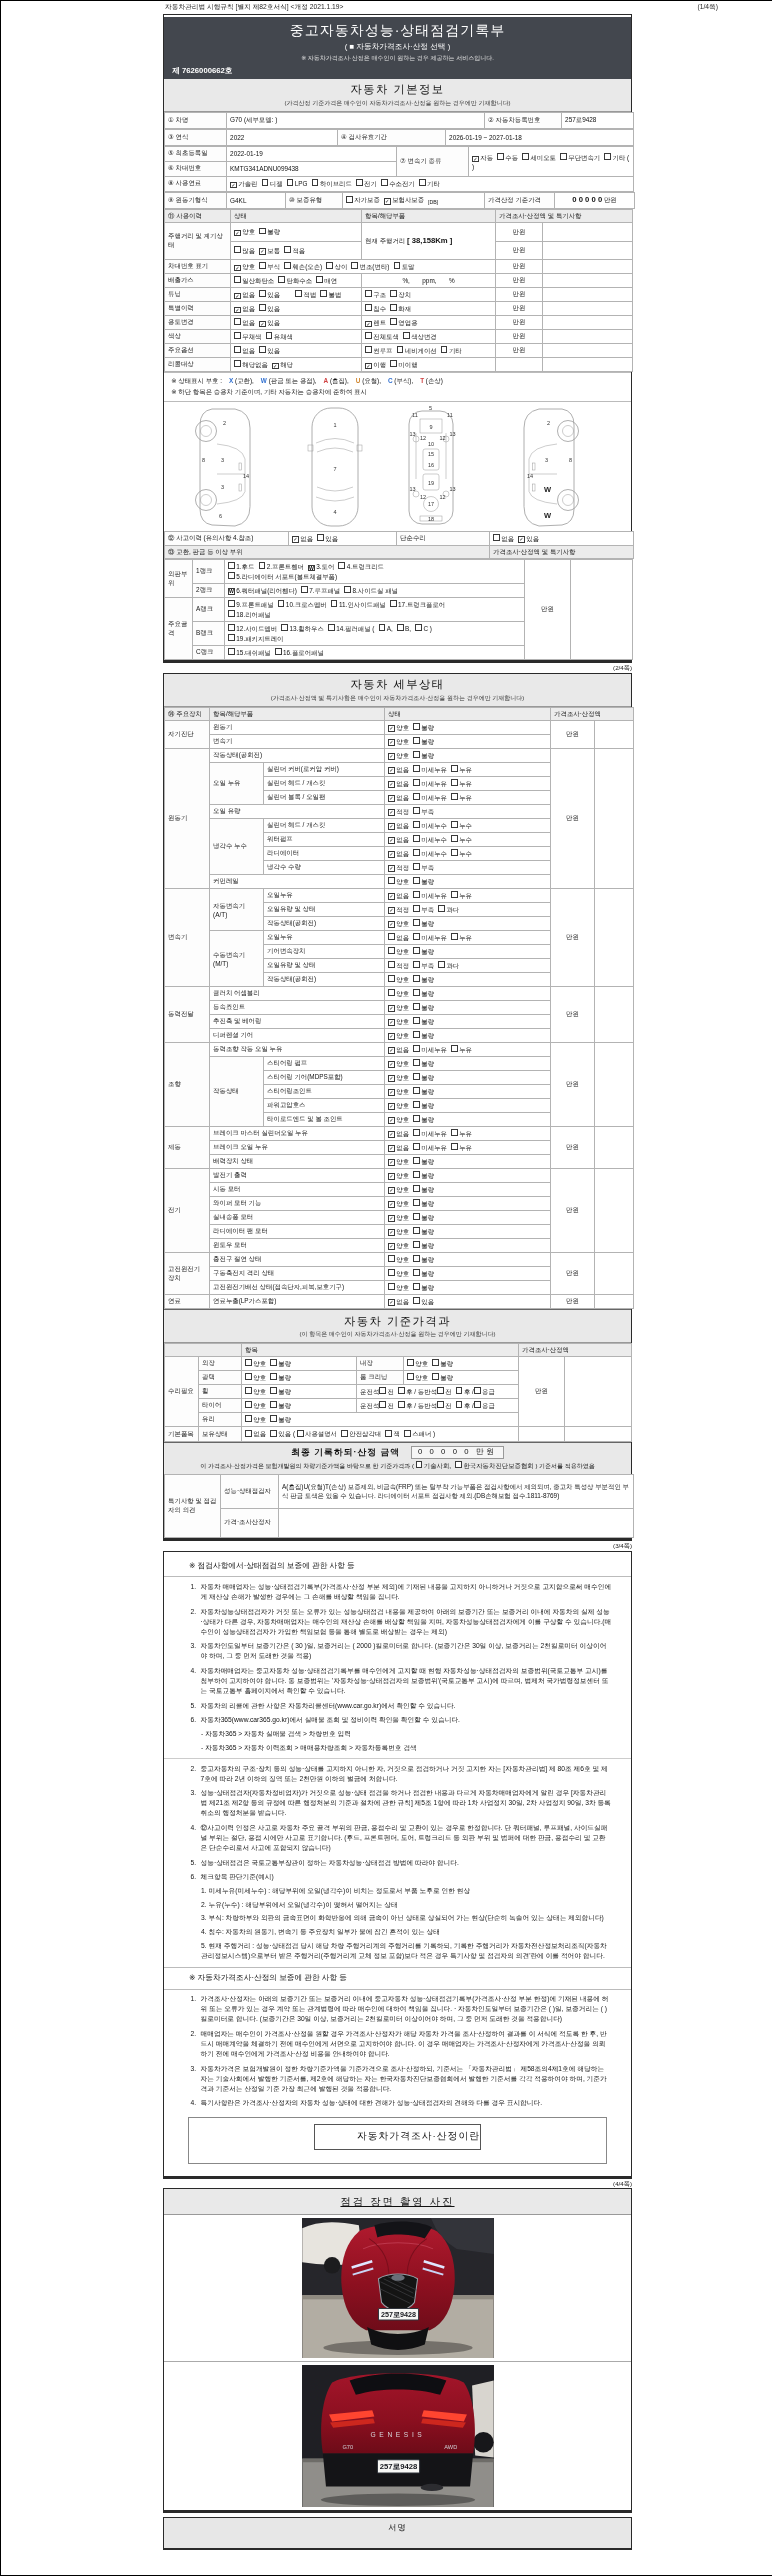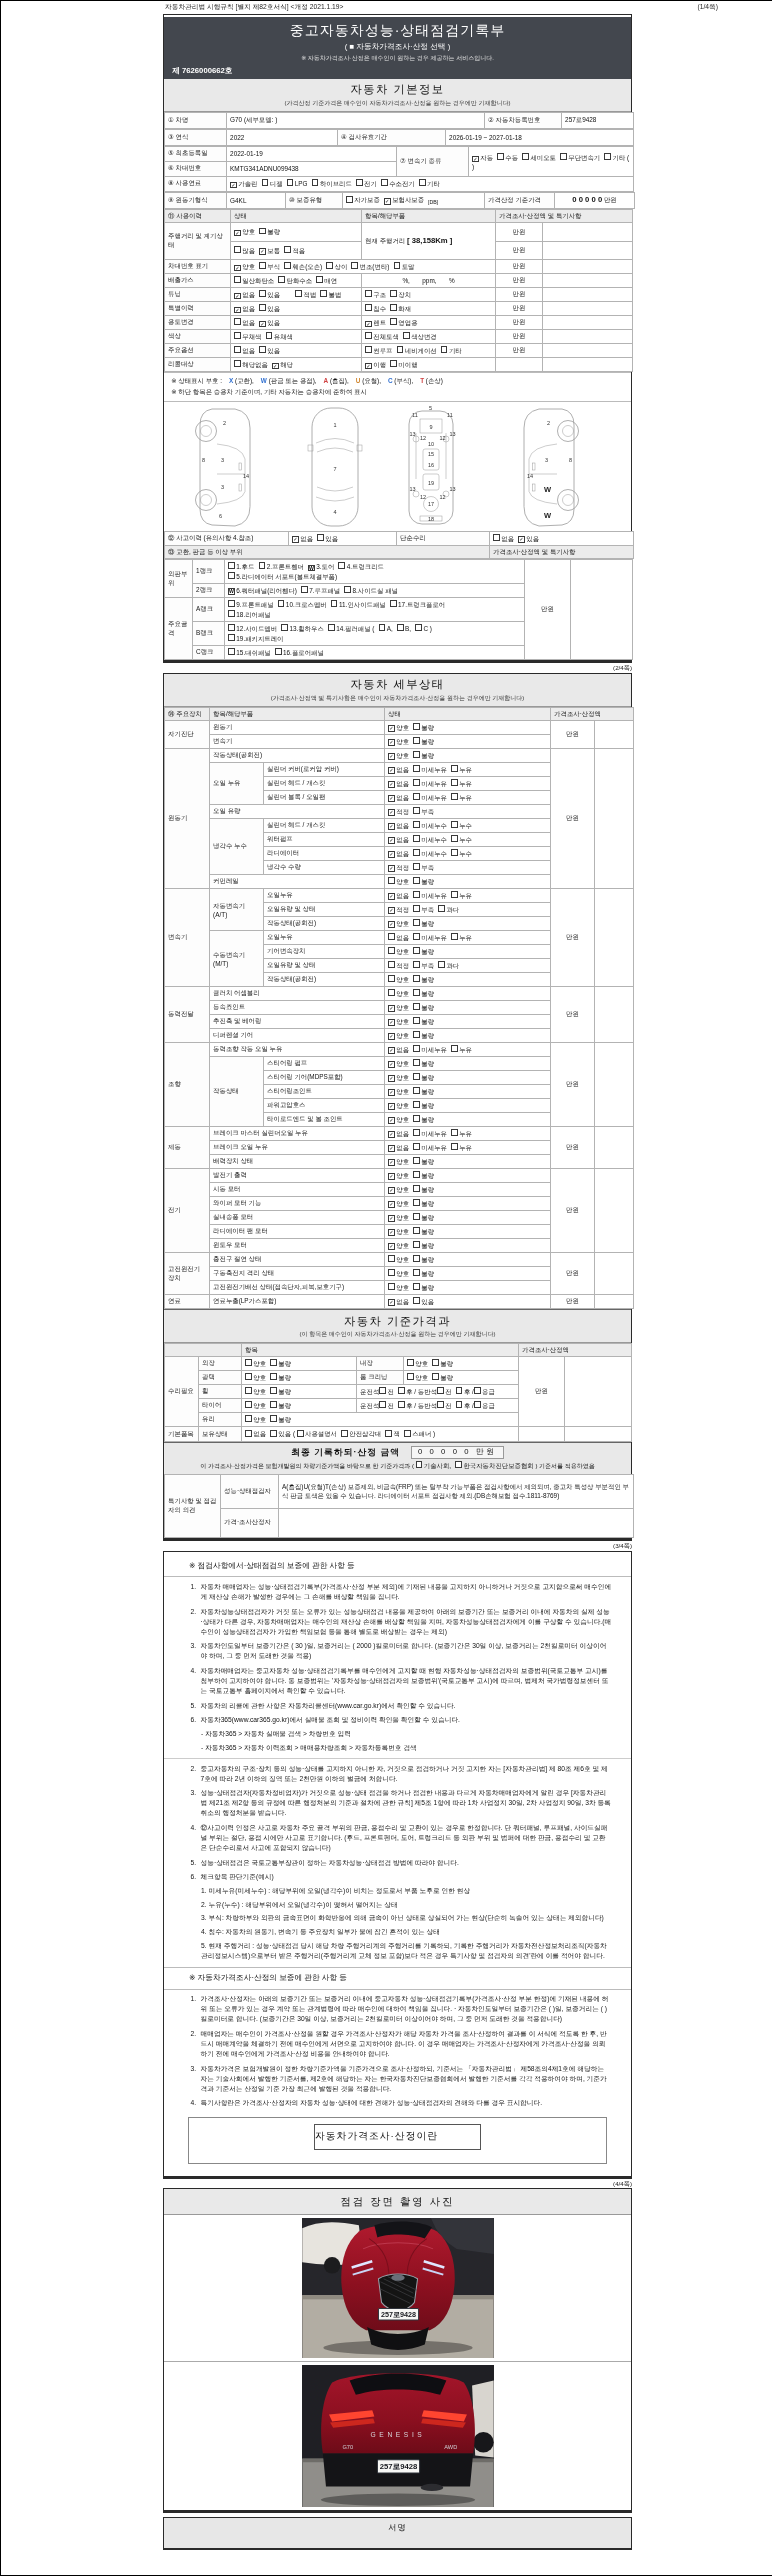--- a/index.html
+++ b/index.html
@@ -49,23 +49,23 @@
 .fb-note{font-size:6px;margin-top:2.1px;}
 
 .notesbody{padding:3.1px 19.6px 2.1px;font-size:6.7px;line-height:1.5;}
 .nhead{font-size:7.7px;padding:4.6px 3.1px 4.6px 5.2px;border-bottom:0.5px solid #bbb;margin:1px -19.6px 4.1px;padding-left:25px;}
 .nhead2{border-top:0.5px solid #bbb;margin-top:6.2px;}
 .ni{display:flex;margin:4.6px 0;}
 .ni .n{width:12.4px;flex:none;text-align:right;margin-right:4.6px;}
 .ni .t{flex:1;}
 .nsub{margin:3.6px 0 0 17.5px;}
 .aboutwrap{border:0.5px solid #888;margin:8.2px 4.1px 4.1px;padding:6.2px 10.3px 7.2px;}
-.abouttitle{width:165px;margin:0 auto 6.2px;border:0.5px solid #555;text-align:left;font-size:9.8px;letter-spacing:1px;padding:4.6px 0;background:#fff;}
-
-.photohead{background:#e9e9e9;text-align:center;font-size:10.3px;letter-spacing:2.1px;padding:5.2px 0;border-bottom:0.5px solid #999;}
+.abouttitle{width:165px;margin:0 auto 6.2px;border:0.5px solid #555;text-align:right;font-size:9.8px;letter-spacing:1px;padding:4.6px 0;background:#fff;}
+
+.photohead{background:#e9e9e9;text-align:center;font-size:10.3px;letter-spacing:2.1px;padding:5.2px 0;border-bottom:0.5px solid #999;text-decoration:underline;}
 .photocell{text-align:center;padding:3.1px 0;border-bottom:0.5px solid #aaa;}
 .photocell.last{border-bottom:none;}
 svg.photo{display:block;margin:0 auto;background:#222;}
 
 .signbox{border:1.5px solid #2a2a2a;border-bottom-width:2.6px;background:#e7e7e7;height:33px;position:relative;margin-top:3.6px;box-sizing:border-box;}
 .signlabel{text-align:center;font-size:8.2px;padding-top:4.6px;letter-spacing:1px;}
 .remtxt{font-size:6.2px;line-height:1.5;}
 svg .ol{fill:none;stroke:#9a9a9a;stroke-width:1.6;}
 svg .ol2{fill:none;stroke:#9a9a9a;stroke-width:1;}
 </style>

